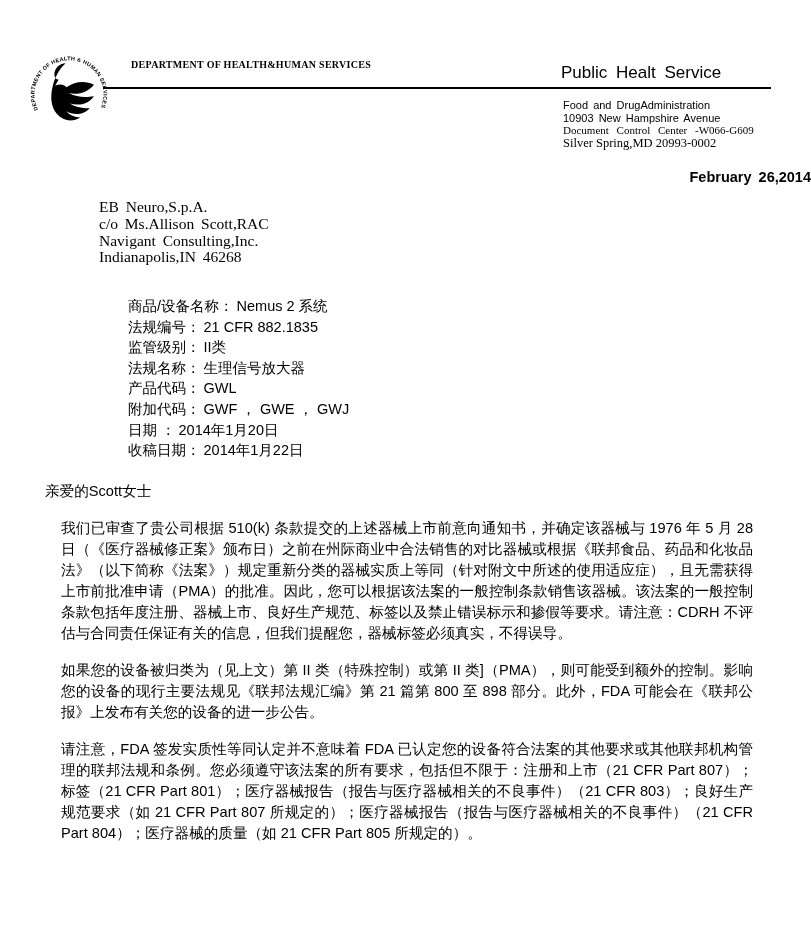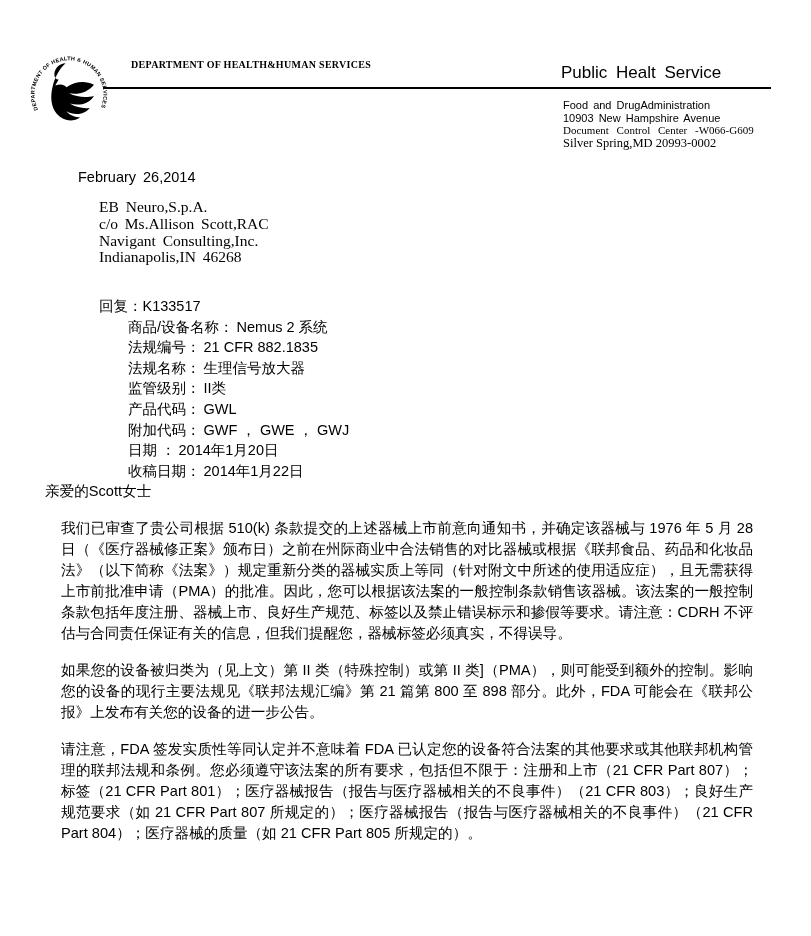--- a/index.html
+++ b/index.html
@@ -27,22 +27,22 @@
     font-size:17px; word-spacing:4px; white-space:nowrap;
   }
   .agency { position:absolute; left:563px; top:99px; }
   .agency .ag-sans  { font-family:"Liberation Sans", sans-serif; font-size:11px; line-height:13px; word-spacing:2px; white-space:nowrap; }
   .agency .ag-serif-sm { font-family:"Liberation Serif", serif; font-size:11px; line-height:11.5px; word-spacing:5px; white-space:nowrap; }
   .agency .ag-serif { font-family:"Liberation Serif", serif; font-size:12.5px; line-height:13px; white-space:nowrap; }
 
   
   .date {
     position:absolute; left:0; top:169px; width:100%; box-sizing:border-box;
-    padding-left:78px; text-align:left;
-    font-weight:400; font-size:14.5px; word-spacing:3px;
+    padding-left:78px; text-align:right;
+    font-weight:700; font-size:14.5px; word-spacing:3px;
   }
 
   
   .recipient {
     position:absolute; left:99px; top:199px;
     font-family:"Liberation Serif", serif; font-size:15.5px;
     line-height:16.8px; word-spacing:3px;
   }
 
   
@@ -95,35 +95,32 @@
   <div class="date">February 26,2014</div>
 
   <div class="recipient">
     <div>EB Neuro,S.p.A.</div>
     <div>c/o Ms.Allison Scott,RAC</div>
     <div>Navigant Consulting,Inc.</div>
     <div>Indianapolis,IN 46268</div>
   </div>
 
   <div class="reference">
-    <div>
-      <span>回复：</span><span>K133517</span>
-    </div>
     <div class="ref-fields">
       <div>
         <span>商品/设备名称：</span><span class="ref-value">Nemus 2 系统</span>
       </div>
       <div>
         <span>法规编号：</span><span class="ref-value">21 CFR 882.1835</span>
       </div>
       <div>
-        <span>法规名称：</span><span class="ref-value">生理信号放大器</span>
+        <span>监管级别：</span><span class="ref-value">II类</span>
       </div>
       <div>
-        <span>监管级别：</span><span class="ref-value">II类</span>
+        <span>法规名称：</span><span class="ref-value">生理信号放大器</span>
       </div>
       <div>
         <span>产品代码：</span><span class="ref-value">GWL</span>
       </div>
       <div>
         <span>附加代码：</span><span class="ref-value">GWF ， GWE ， GWJ</span>
       </div>
       <div>
         <span>日期 ：</span><span class="ref-value">2014年1月20日</span>
       </div>

